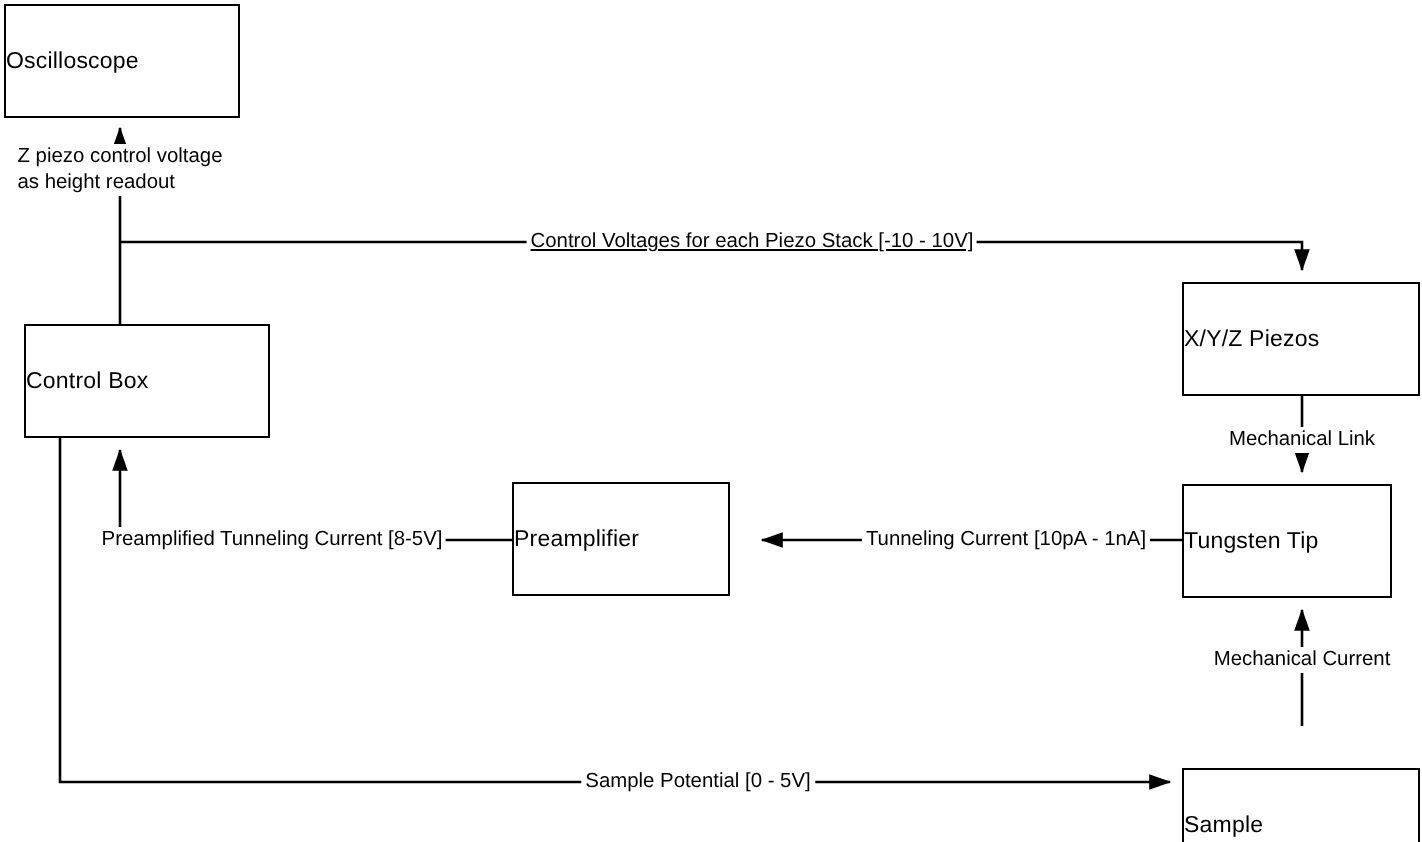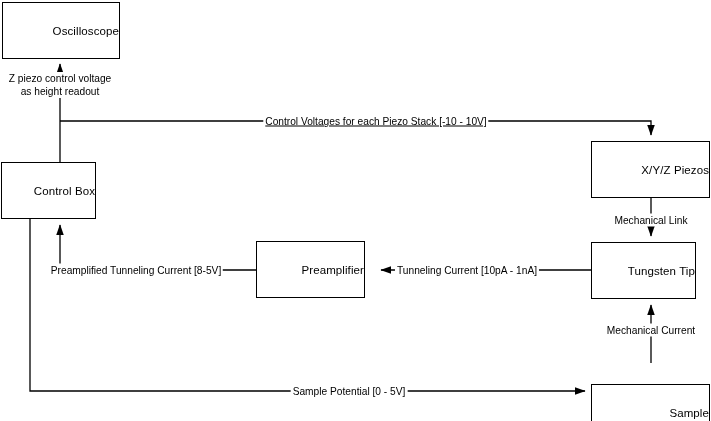--- a/index.html
+++ b/index.html
@@ -23,36 +23,36 @@
     width: 711px;
     height: 421px;
   }
   .node {
     position: absolute;
     box-sizing: border-box;
     border: 1.3px solid #000000;
     background: #ffffff;
     display: flex;
     align-items: center;
-    justify-content: flex-end;
+    justify-content: flex-start;
     color: #000000;
     font-size: 11.5px;
     font-family: "Liberation Sans", sans-serif;
     letter-spacing: 0.1px;
     z-index: 2;
   }
   .edge-label {
     position: absolute;
     background: #ffffff;
     color: #000000;
     font-size: 10.2px;
     font-family: "Liberation Sans", sans-serif;
     white-space: nowrap;
     line-height: 13px;
-    text-align: center;
+    text-align: left;
     z-index: 3;
     padding: 0 2px;
   }
   .edge-label.multiline {
     white-space: pre-line;
   }
 </style>
 </head>
 <body>
 
@@ -91,21 +91,21 @@
 
     <g>
       <path d="M30,219 L30,391 L585,391" stroke="#000000" stroke-width="1.3" fill="none" marker-end="url(#arrowhead)"></path>
     </g>
   </svg>
 
   <div class="node" style="left:2px; top:2px; width:118px; height:57px;">
     <span>Oscilloscope</span>
   </div>
 
-  <div class="node" style="left:1px; top:162px; width:95px; height:57px;">
+  <div class="node" style="left:12px; top:162px; width:123px; height:57px;">
     <span>Control Box</span>
   </div>
 
   <div class="node" style="left:591px; top:141px; width:119px; height:57px;">
     <span>X/Y/Z Piezos</span>
   </div>
 
   <div class="node" style="left:256px; top:241px; width:109px; height:57px;">
     <span>Preamplifier</span>
   </div>
@@ -118,21 +118,21 @@
     <span>Sample</span>
   </div>
 
   <div class="edge-label multiline" style="left:60px; top:85px; transform:translate(-50%,-50%);">Z piezo control voltage
 as height readout</div>
 
   <div class="edge-label" style="left:376px; top:121px; transform:translate(-50%,-50%);text-decoration:underline;">Control Voltages for each Piezo Stack [-10 - 10V]</div>
 
   <div class="edge-label" style="left:651px; top:220px; transform:translate(-50%,-50%);">Mechanical Link</div>
 
-  <div class="edge-label" style="left:467px; top:270px; transform:translate(-50%,-50%);">Tunneling Current [10pA - 1nA]</div>
+  <div class="edge-label" style="left:503px; top:270px; transform:translate(-50%,-50%);">Tunneling Current [10pA - 1nA]</div>
 
   <div class="edge-label" style="left:136px; top:270px; transform:translate(-50%,-50%);">Preamplified Tunneling Current [8-5V]</div>
 
   <div class="edge-label" style="left:651px; top:330px; transform:translate(-50%,-50%);">Mechanical Current</div>
 
   <div class="edge-label" style="left:349px; top:391px; transform:translate(-50%,-50%);">Sample Potential [0 - 5V]</div>
 
 </div>
 
 </body></html>

